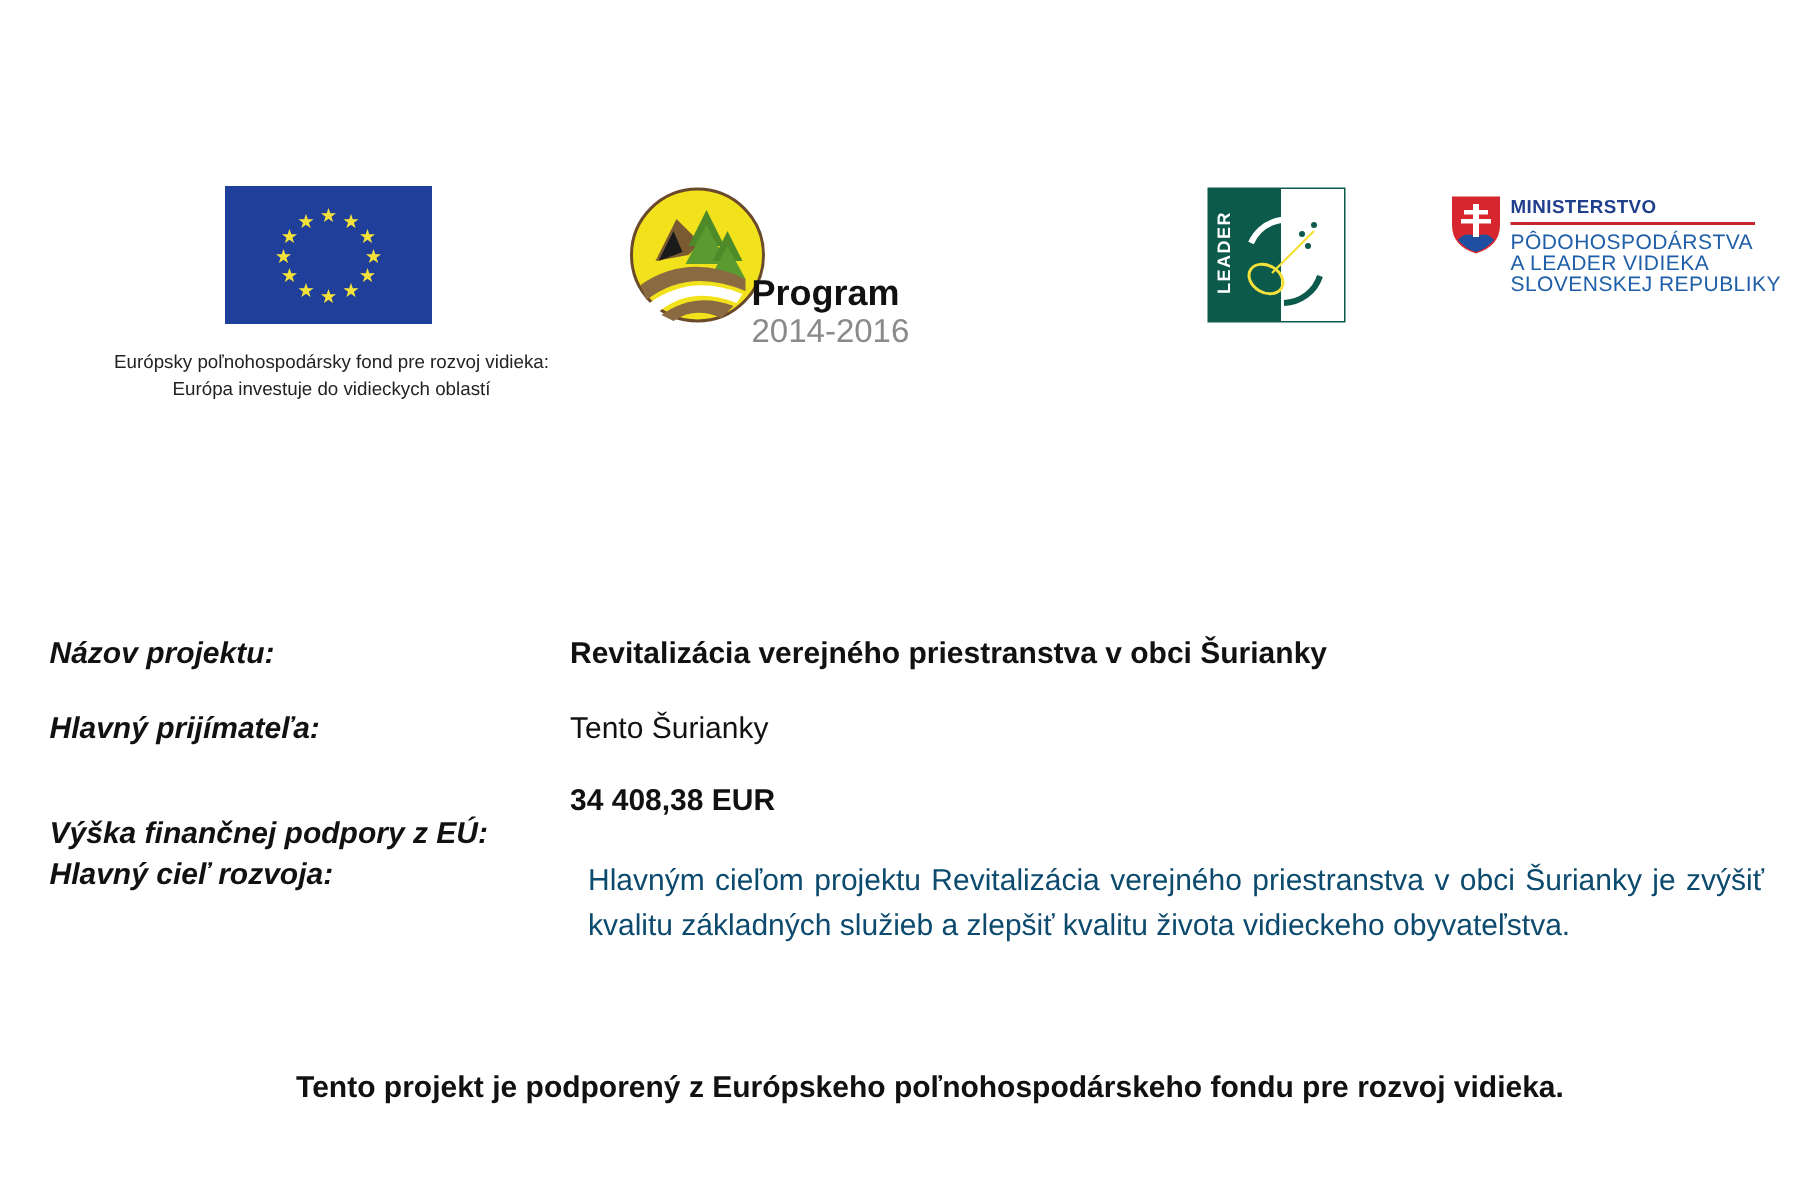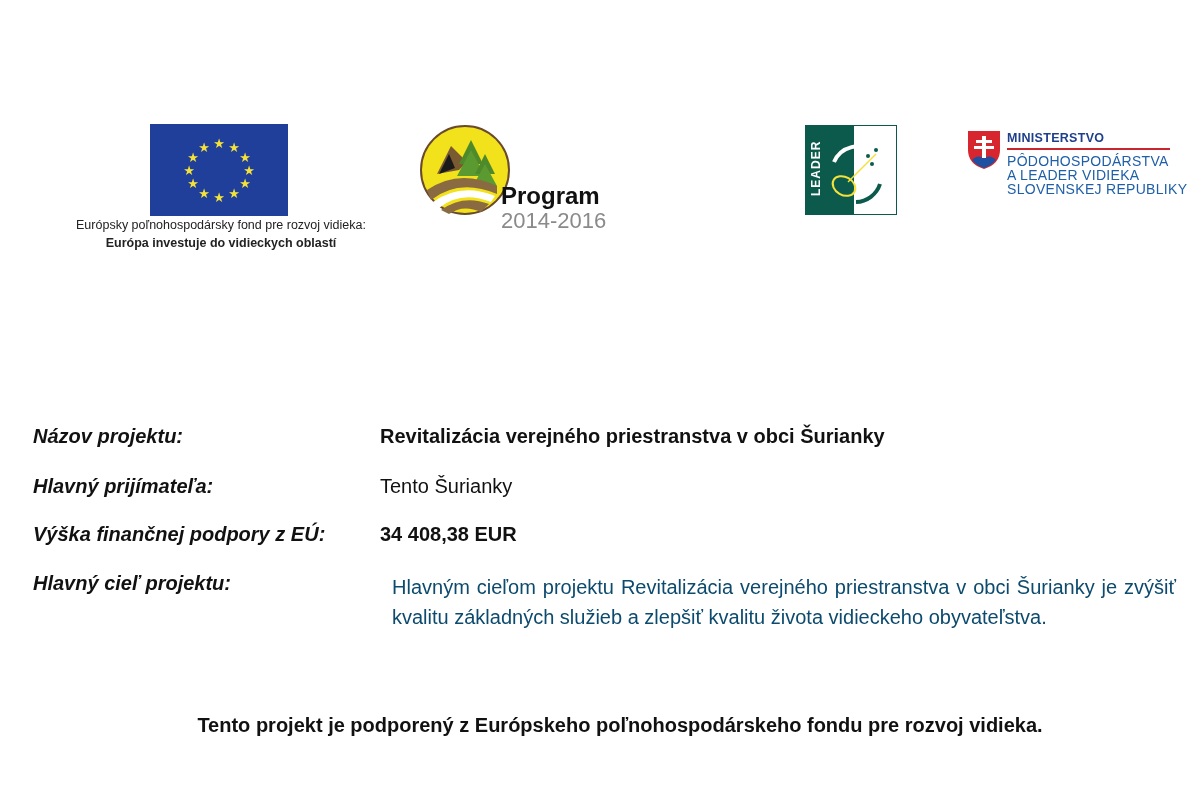--- a/index.html
+++ b/index.html
@@ -1,20 +1,20 @@
 <!DOCTYPE html>
 <html><head>
 <meta charset="utf-8">
 <style>
   html,body{margin:0;padding:0;background:#ffffff;}
   body{width:1200px;height:802px;position:relative;overflow:hidden;
        font-family:"Liberation Sans","DejaVu Sans",sans-serif;color:#111;}
   .abs{position:absolute;}
   .eu-flag{left:150px;top:124px;width:138px;height:92px;background:#1f3f9a;}
-  .eu-caption{left:40px;top:216px;width:362px;text-align:center;font-size:12.5px;line-height:18px;color:#222;}
+  .eu-caption{left:40px;top:232px;width:362px;text-align:center;font-size:12.5px;line-height:18px;color:#222;}
   .prv-logo{left:419px;top:124px;width:92px;height:92px;}
   .prv-text{left:501px;top:138px;margin-top:45px;}
   .prv-line1,.prv-line2{font-weight:bold;font-size:24px;line-height:26px;color:#111;}
   .prv-years{font-size:22px;line-height:24px;color:#8a8a8a;}
   .leader{left:805px;top:125px;width:92px;height:90px;border:1px solid #0b5a4c;box-sizing:border-box;}
   .ministry{left:967px;top:130px;}
   .ministry-title{left:1007px;top:131px;font-size:12.5px;font-weight:bold;color:#1f3f8c;letter-spacing:0.3px;text-align:right;}
   .ministry-line{left:1007px;top:148px;width:163px;height:2px;background:#c8262e;}
   .ministry-sub{left:1007px;top:154px;font-size:14px;line-height:14px;color:#1f5fa8;letter-spacing:0.3px;}
   .label{left:33px;font-size:20px;font-weight:bold;color:#111;font-style:italic;}
@@ -39,21 +39,21 @@
       <text x="54" y="74" font-size="13" text-anchor="middle">★</text>
       <text x="43" y="64" font-size="13" text-anchor="middle">★</text>
       <text x="39" y="51" font-size="13" text-anchor="middle">★</text>
       <text x="43" y="38" font-size="13" text-anchor="middle">★</text>
       <text x="54" y="28" font-size="13" text-anchor="middle">★</text>
     </g>
   </svg>
 </div>
 <div class="abs eu-caption">
   <div>Európsky poľnohospodársky fond pre rozvoj vidieka:</div>
-  <div style="font-weight:bold">Európa investuje do vidieckych oblastí</div>
+  <div style="font-weight:normal">Európa investuje do vidieckych oblastí</div>
 </div>
 
 <div class="abs prv-logo">
   <svg width="92" height="92" viewBox="0 0 92 92">
     <circle cx="46" cy="46" r="44" fill="#f2e21c" stroke="#6a4a2a" stroke-width="2"></circle>
     <polygon points="18,50 32,22 48,38 40,46" fill="#7a5a30"></polygon>
     <polygon points="20,50 30,30 36,44" fill="#1a1a1a"></polygon>
     <polygon points="52,16 40,40 64,40" fill="#4f8a2a"></polygon>
     <polygon points="52,26 38,52 66,52" fill="#5a9a30"></polygon>
     <polygon points="66,30 56,50 76,50" fill="#4f8a2a"></polygon>
@@ -98,19 +98,19 @@
   <div>A LEADER VIDIEKA</div>
   <div>SLOVENSKEJ REPUBLIKY</div>
 </div>
 
 <div class="abs label" style="top:425px">Názov projektu:</div>
 <div class="abs value bold" style="top:425px">Revitalizácia verejného priestranstva v obci Šurianky</div>
 
 <div class="abs label" style="top:475px">Hlavný prijímateľa:</div>
 <div class="abs value" style="top:475px">Tento Šurianky</div>
 
-<div class="abs label" style="top:523px">Výška finančnej podpory z EÚ:</div>
+<div class="abs label" style="top:545px">Výška finančnej podpory z EÚ:</div>
 <div class="abs value bold" style="top:523px">34 408,38 EUR</div>
 
-<div class="abs label" style="top:572px">Hlavný cieľ projektu:</div>
+<div class="abs label" style="top:572px">Hlavný cieľ rozvoja:</div>
 <div class="abs goal">Hlavným cieľom projektu Revitalizácia verejného priestranstva v obci Šurianky je zvýšiť kvalitu základných služieb a zlepšiť kvalitu života vidieckeho obyvateľstva.</div>
 
 <div class="abs footer">Tento projekt je podporený z Európskeho poľnohospodárskeho fondu pre rozvoj vidieka.</div>
 
 </body></html>

